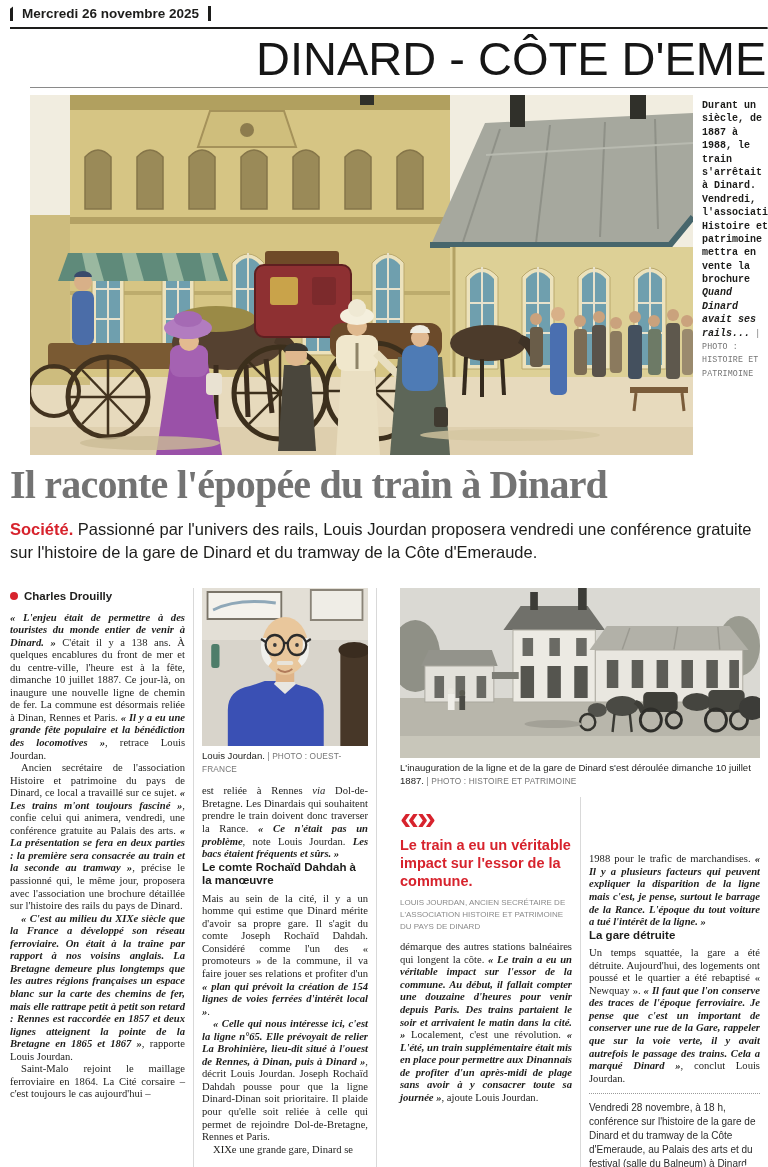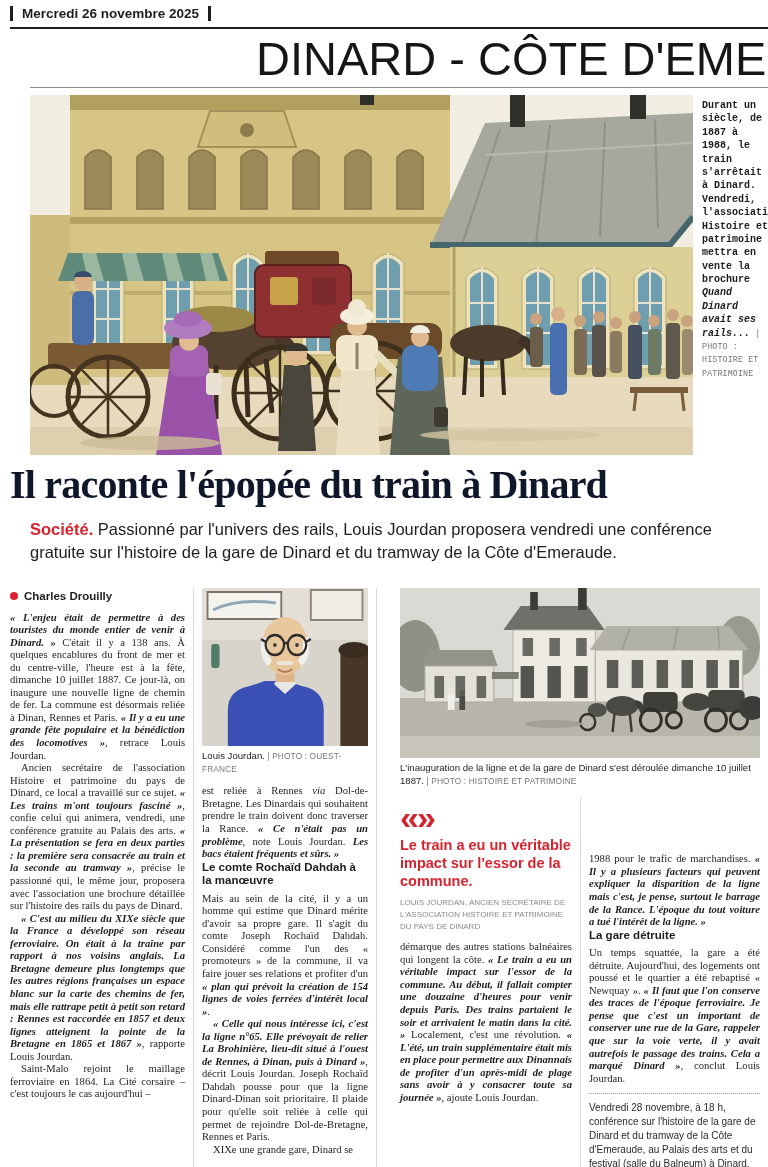--- a/index.html
+++ b/index.html
@@ -3,43 +3,43 @@
 <meta charset="utf-8">
 <style>
   :root{
     --red:#d7232d;
     --ink:#1d1d1b;
     --gray:#757575;
     --rule:#d9d9d9;
   }
   html,body{margin:0;padding:0;background:#fff;}
   .page{position:relative;width:768px;height:1167px;background:#fff;overflow:hidden;
-        font-family:"Liberation Serif",serif;color:var(--ink);}
+        font-family:"Liberation Serif",serif;color:var(--ink);border-radius:32px;}
   
   .masthead{position:absolute;top:6px;left:10px;display:flex;align-items:center;gap:9px;
             font-family:"Liberation Sans",sans-serif;font-weight:bold;font-size:13.5px;}
   .mast-bar{display:inline-block;width:3px;height:15px;background:#1d1d1b;}
   .top-rule{position:absolute;top:27px;left:10px;right:0;height:2px;background:#1d1d1b;}
   
   .section-title{position:absolute;top:32px;left:256px;right:0;height:56px;overflow:hidden;
                  white-space:nowrap;font-family:"Liberation Sans",sans-serif;font-size:47px;
                  line-height:54px;color:#161616;letter-spacing:0;}
   .header-rule{position:absolute;top:87px;left:30px;right:0;height:1px;background:#8a8a8a;}
   
   .hero{position:absolute;top:95px;left:30px;right:0;height:360px;display:flex;}
   .hero-fig{width:663px;height:360px;flex:none;}
   .hero-caption{width:66px;flex:none;padding:4px 17px 0 9px;
                 font-family:Liberation Mono, monospace;font-size:10px;font-weight:bold;
                 line-height:1.34;color:#1d1d1b;text-align:left;}
   
   .headline{position:absolute;top:464px;left:10px;right:8px;
             font-family:"Liberation Serif",serif;font-weight:bold;font-size:40px;
-            line-height:1.05;letter-spacing:-0.8px;color:#0f172a;}
+            line-height:1.05;letter-spacing:-0.8px;color:#737373;}
   .standfirst{position:absolute;top:518px;left:10px;right:14px;
-              font-family:"Liberation Sans",sans-serif;font-size:16.5px;line-height:1.37;color:#1d1d1b;margin-left:20px;}
+              font-family:"Liberation Sans",sans-serif;font-size:16.5px;line-height:1.37;color:#1d1d1b;}
   
   .body{position:absolute;top:588px;left:10px;right:8px;height:579px;display:flex;
         font-size:10.6px;line-height:12.55px;text-align:justify;overflow:hidden;}
   .col1{width:183px;flex:none;padding-right:8px;box-sizing:border-box;}
   .col2{width:183px;flex:none;padding:0 8px;box-sizing:border-box;border-left:1px solid var(--rule);}
   .rightwrap{flex:1;border-left:1px solid var(--rule);padding-left:23px;box-sizing:border-box;}
   .inner-cols{display:flex;}
   .col3{width:50%;box-sizing:border-box;padding-right:8px;}
   .col4{width:50%;box-sizing:border-box;border-left:1px solid var(--rule);padding-left:8px;}
   .body p{margin:0;}

